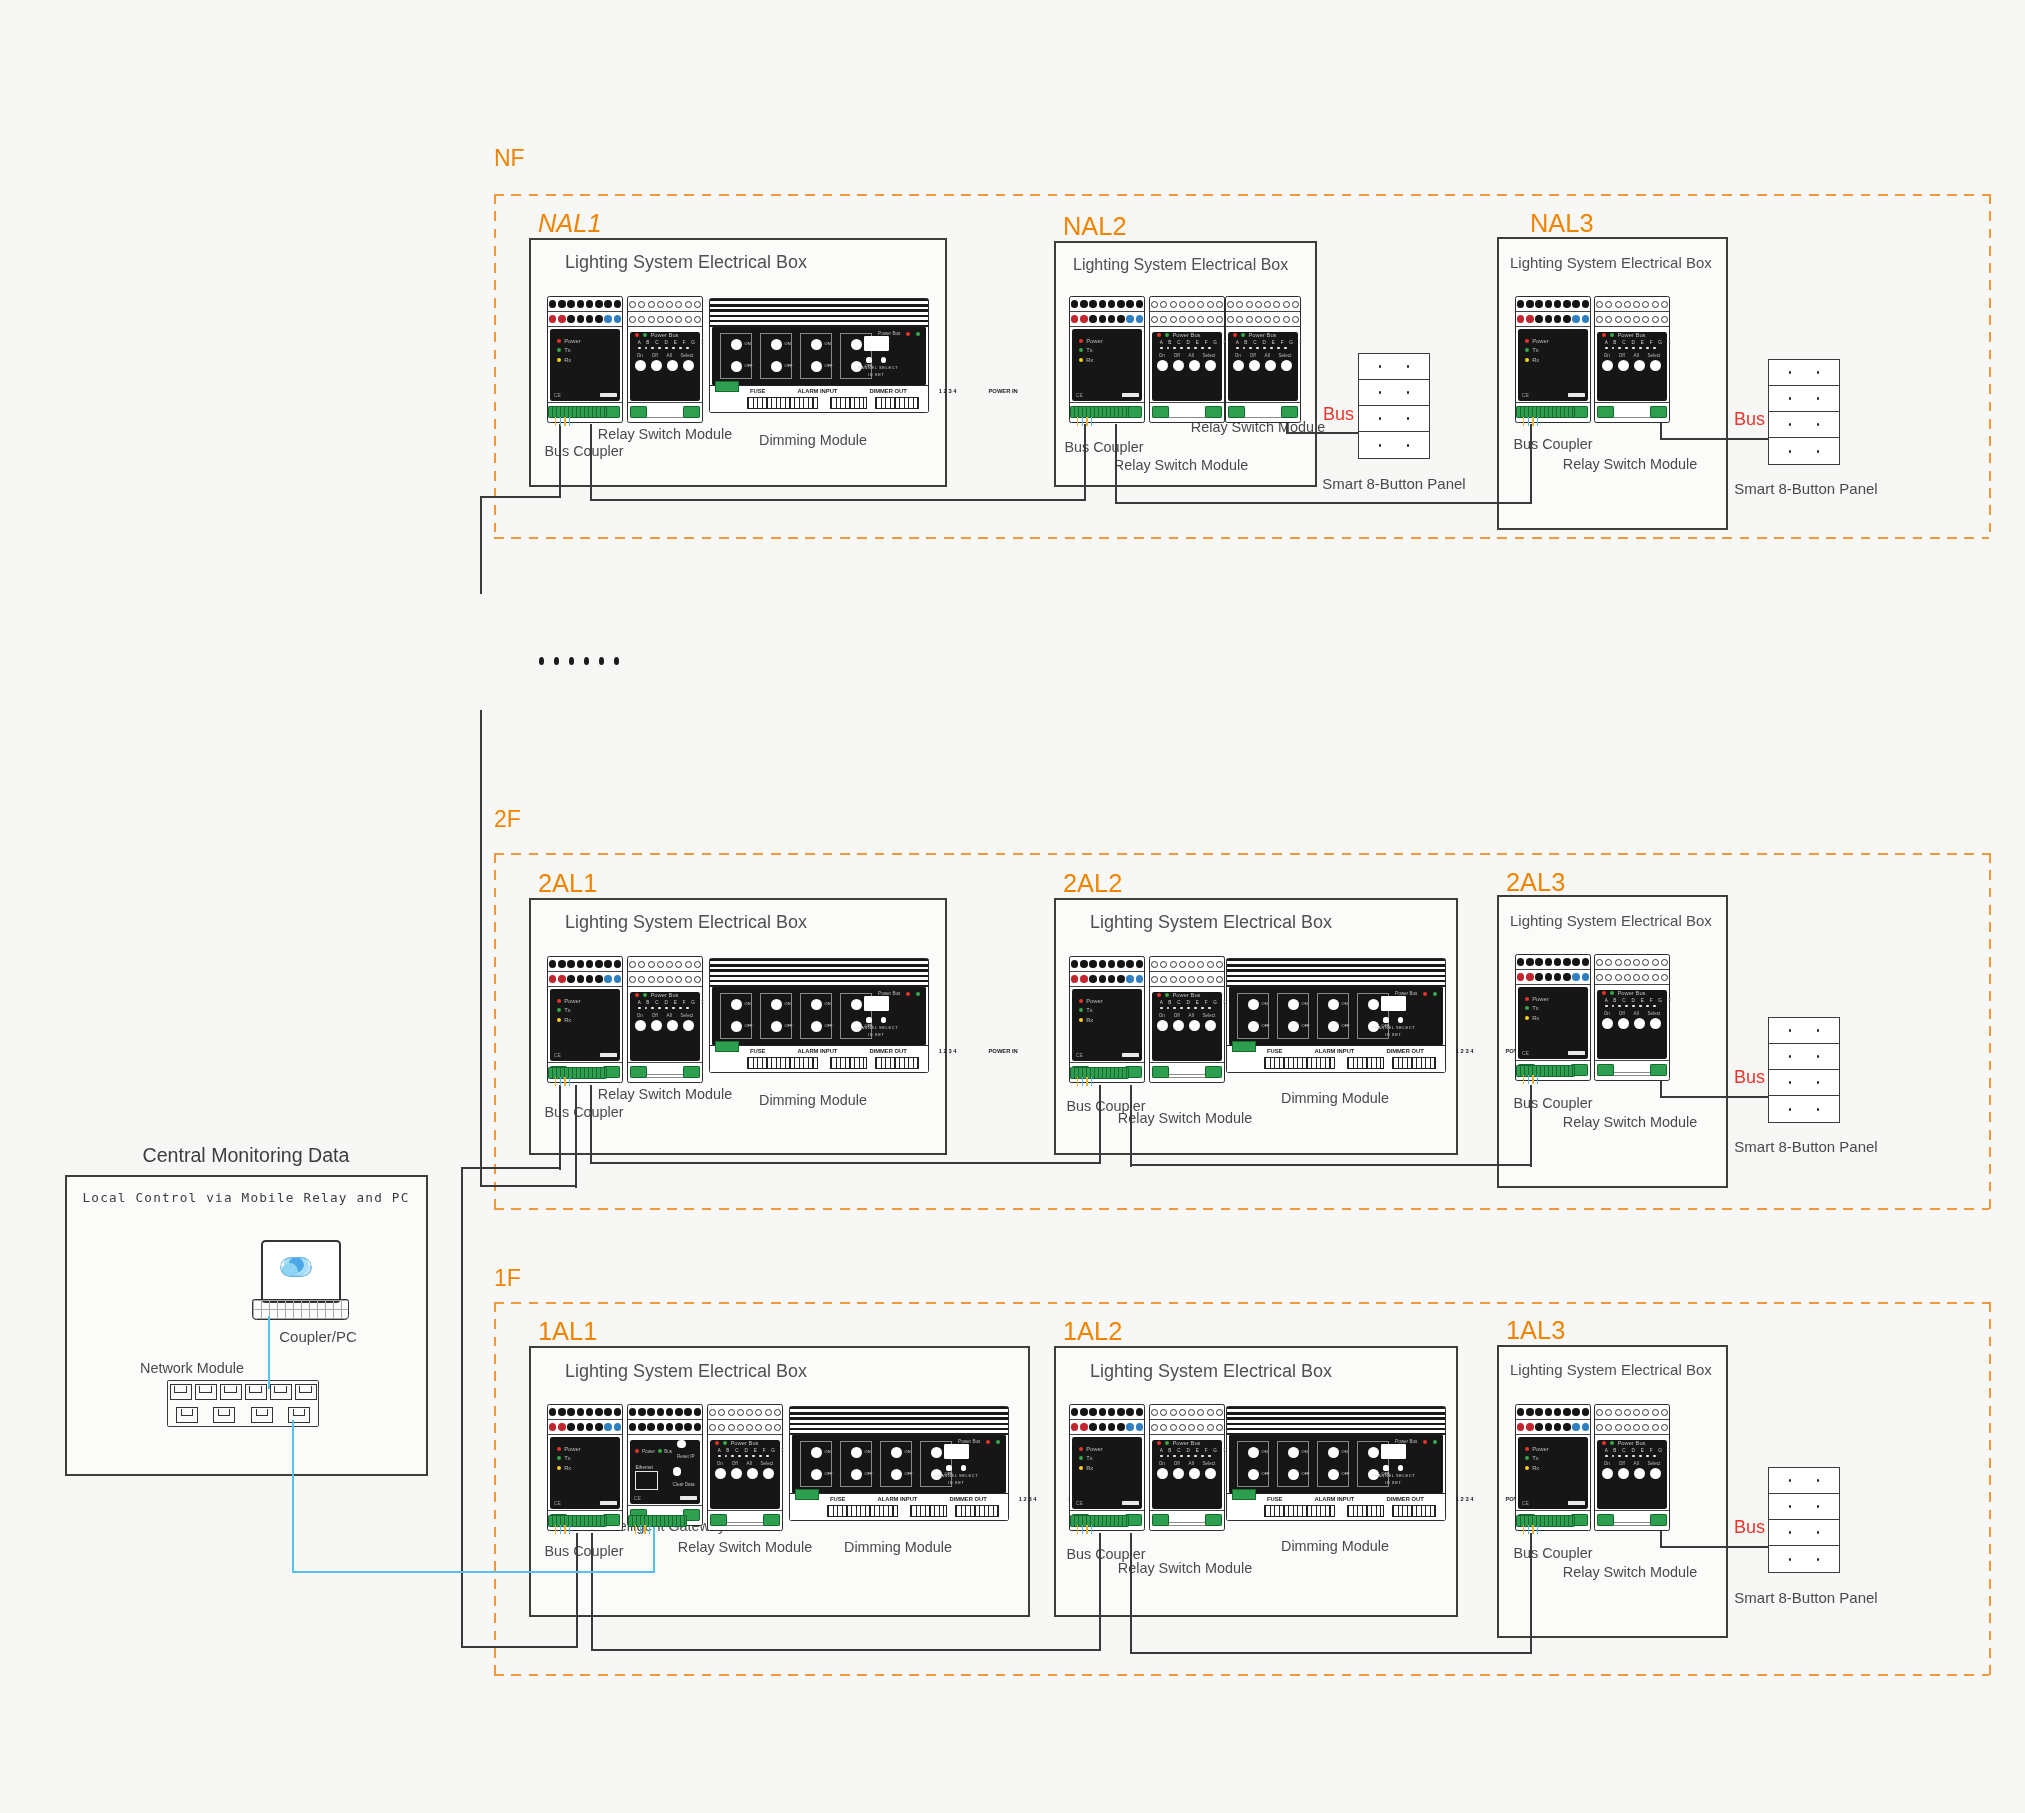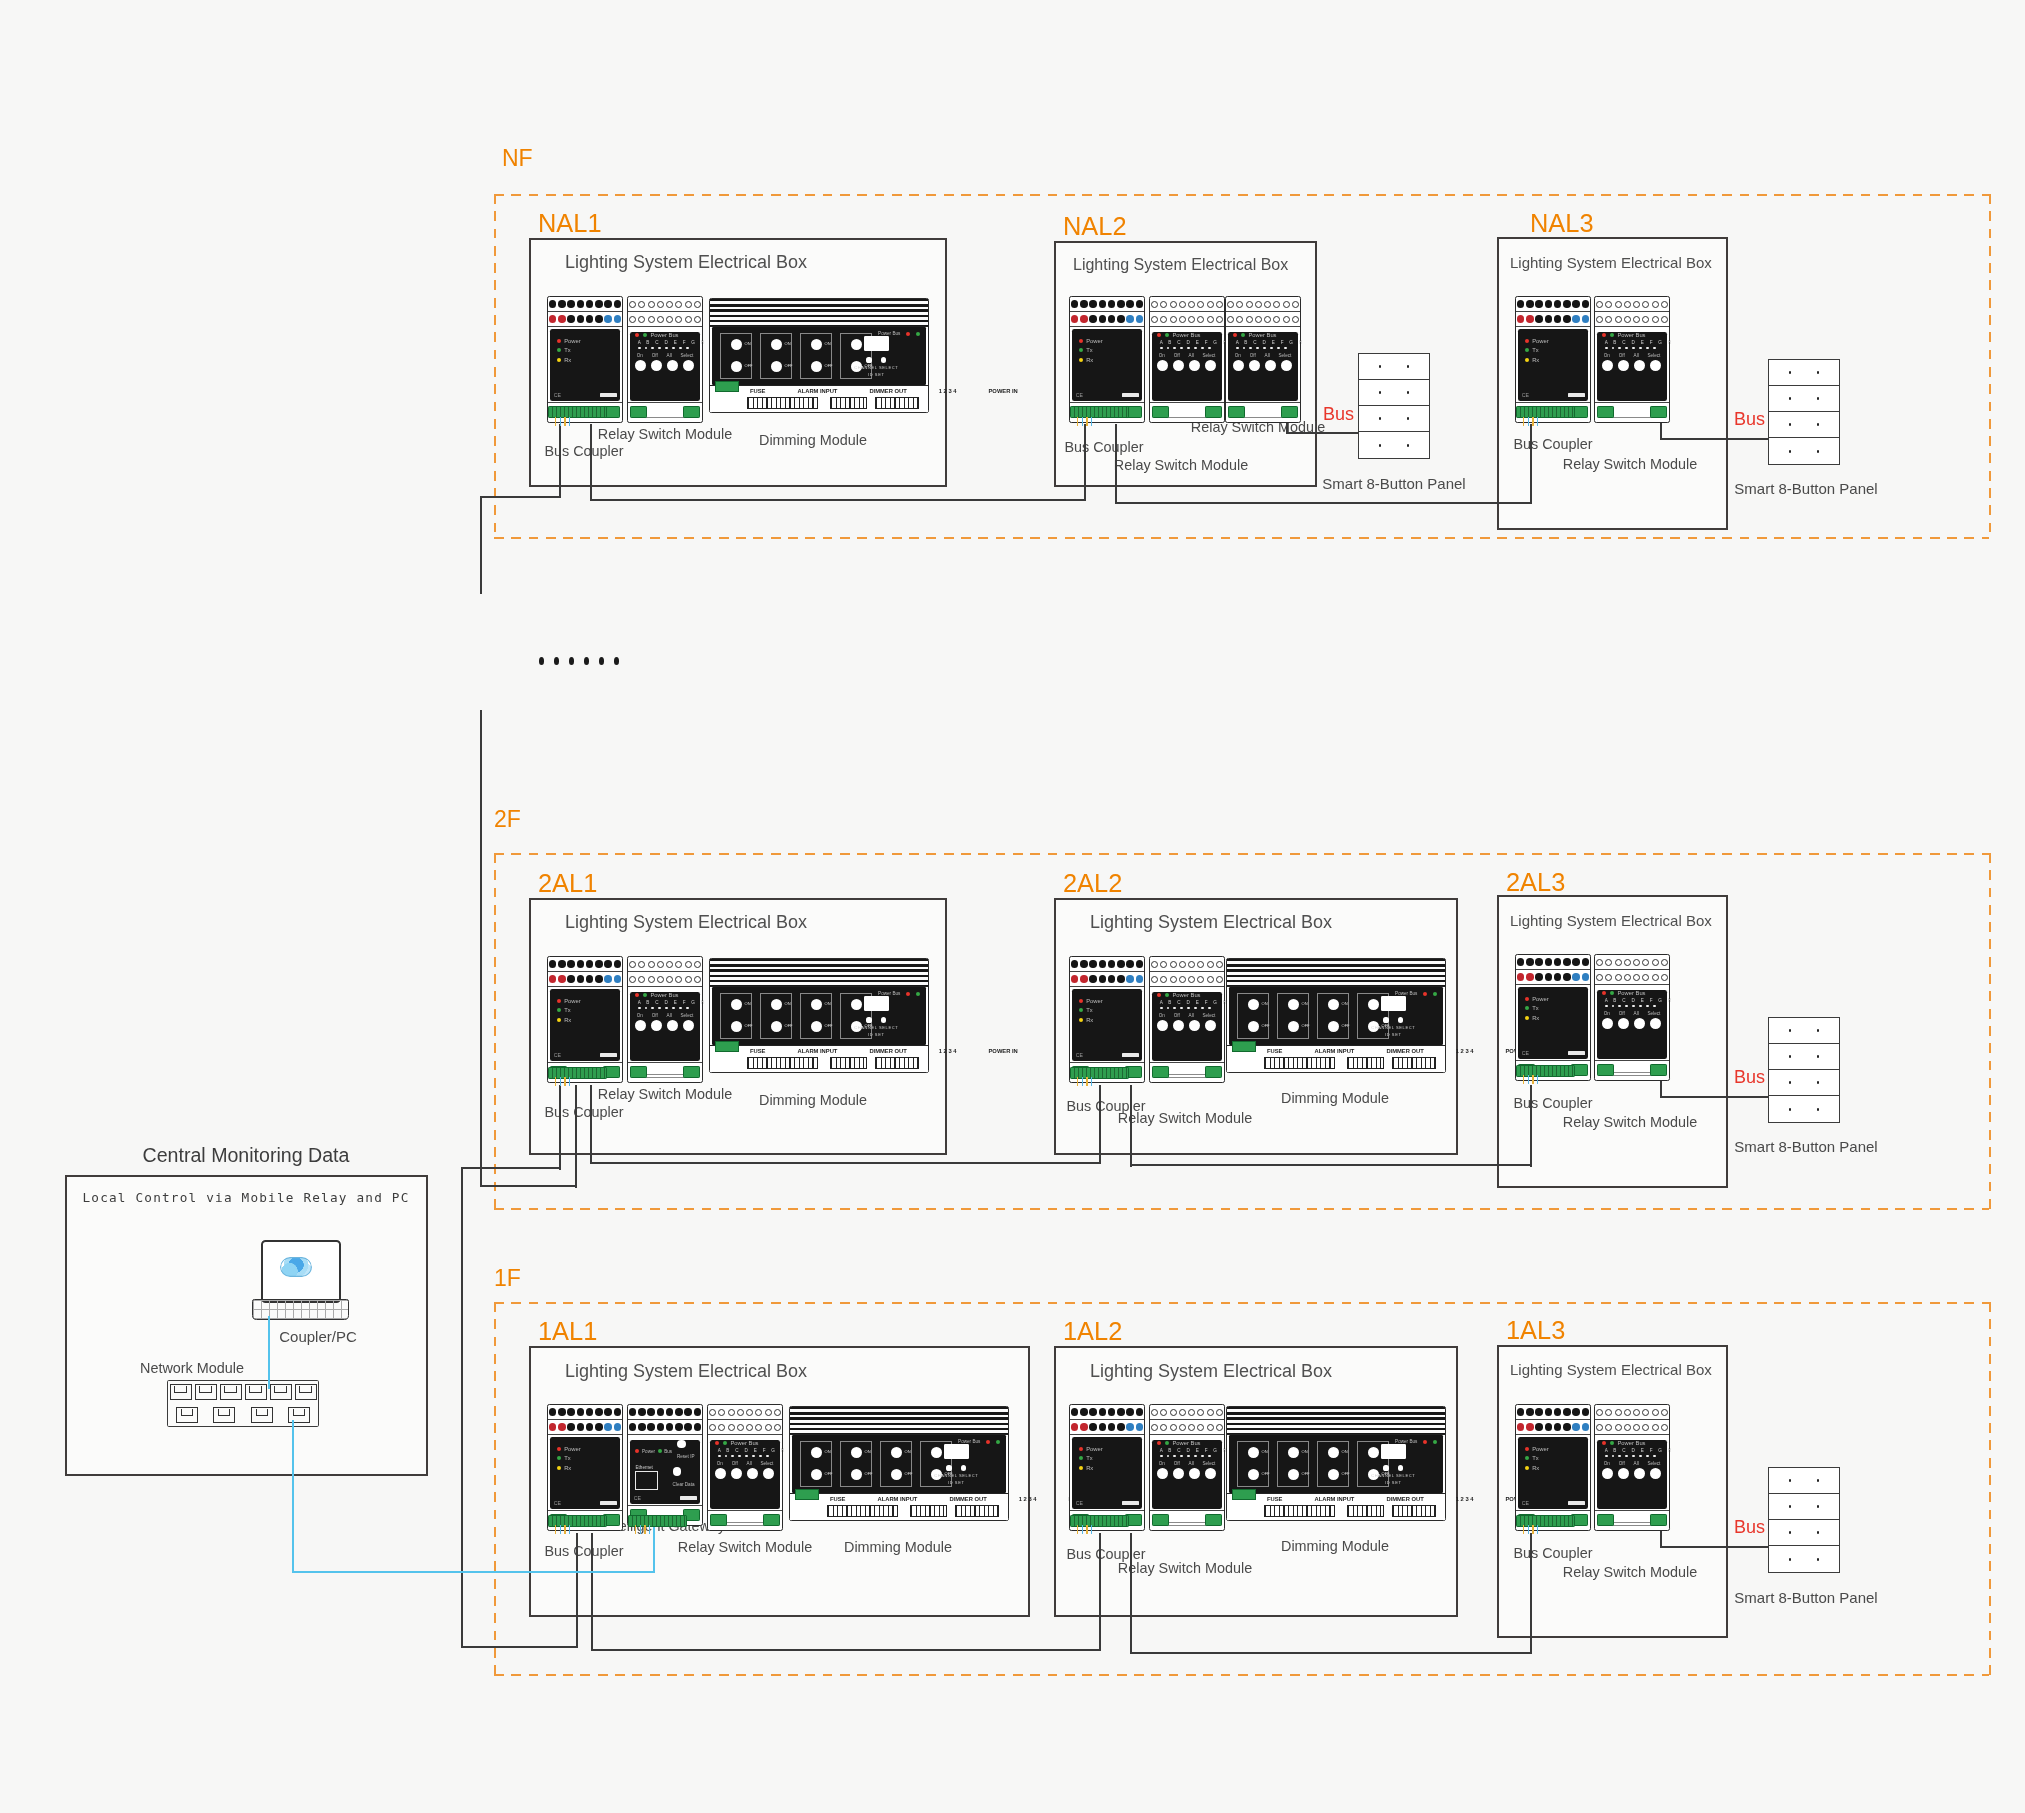--- a/index.html
+++ b/index.html
@@ -86,36 +86,36 @@
   .nsw{position:absolute;border:1.7px solid #3b3b3b;background:#fbfbfa;border-radius:1.7px;display:flex;flex-wrap:wrap;justify-content:space-around;align-content:space-around;box-sizing:border-box;}
   .port{width:22px;height:16px;border:1.2px solid #333;box-sizing:border-box;display:flex;justify-content:center;}
   .port i{width:10.4px;height:5.8px;border:1.2px solid #333;border-top:none;display:block;margin-top:1.2px;}
   .edots{position:absolute;display:flex;gap:9.8px;}
   .edots i{width:5.2px;height:8px;background:#1b1b1b;border-radius:50%;display:block;}
 </style>
 </head>
 <body>
 
 <div id="stage">
-    <div class="floor-label" style="left: 494px; top: 145px; margin-left: 8px;">NF</div>
+    <div class="floor-label" style="left: 494px; top: 145px;">NF</div>
     <div class="dash-h" style="left: 494px; top: 194px; width: 1495px;"></div>
     <div class="dash-h" style="left: 494px; top: 537px; width: 1495px;"></div>
     <div class="dash-v" style="left: 494px; top: 194px; height: 343px;"></div>
     <div class="dash-v" style="left: 1989px; top: 194px; height: 345px;"></div>
     <div class="floor-label" style="left: 494px; top: 806px;">2F</div>
     <div class="dash-h" style="left: 494px; top: 853px; width: 1495px;"></div>
     <div class="dash-h" style="left: 494px; top: 1208px; width: 1495px;"></div>
     <div class="dash-v" style="left: 494px; top: 853px; height: 355px;"></div>
     <div class="dash-v" style="left: 1989px; top: 853px; height: 357px;"></div>
     <div class="floor-label" style="left: 494px; top: 1265px;">1F</div>
     <div class="dash-h" style="left: 494px; top: 1302px; width: 1495px;"></div>
     <div class="dash-h" style="left: 494px; top: 1674px; width: 1495px;"></div>
     <div class="dash-v" style="left: 494px; top: 1302px; height: 372px;"></div>
     <div class="dash-v" style="left: 1989px; top: 1302px; height: 375px;"></div>
-    <div class="box-label" style="left: 538px; top: 209px;">NAL1</div>
+    <div class="box-label" style="left: 538px; top: 209px; font-style: italic;">NAL1</div>
     <div class="ebox" style="left: 529px; top: 238px; width: 418px; height: 249px;"></div>
     <div class="ebox-title" style="left: 565px; top: 252px; font-size: 18px;">Lighting System Electrical Box</div>
     <div class="caption" style="left: 665px; top: 426px;">Relay Switch Module</div>
     <div class="caption" style="left: 813px; top: 432px;">Dimming Module</div>
     <div class="caption" style="left: 584px; top: 443px;">Bus Coupler</div>
     <div class="box-label" style="left: 1063px; top: 212px;">NAL2</div>
     <div class="ebox" style="left: 1054px; top: 241px; width: 263px; height: 246px;"></div>
     <div class="ebox-title" style="left: 1073px; top: 256px; font-size: 16px;">Lighting System Electrical Box</div>
     <div class="caption" style="left: 1258px; top: 419px;">Relay Switch Module</div>
     <div class="caption" style="left: 1181px; top: 457px;">Relay Switch Module</div>

